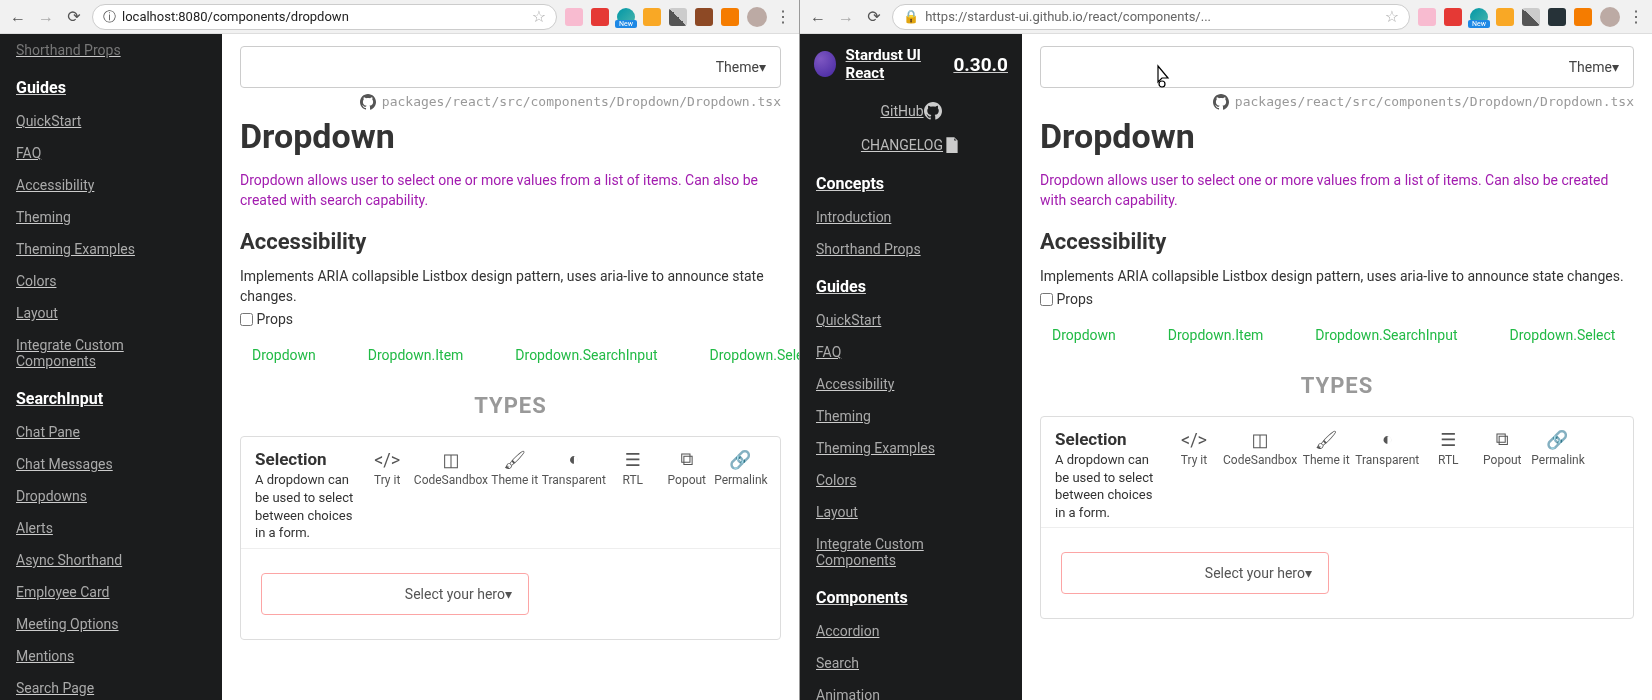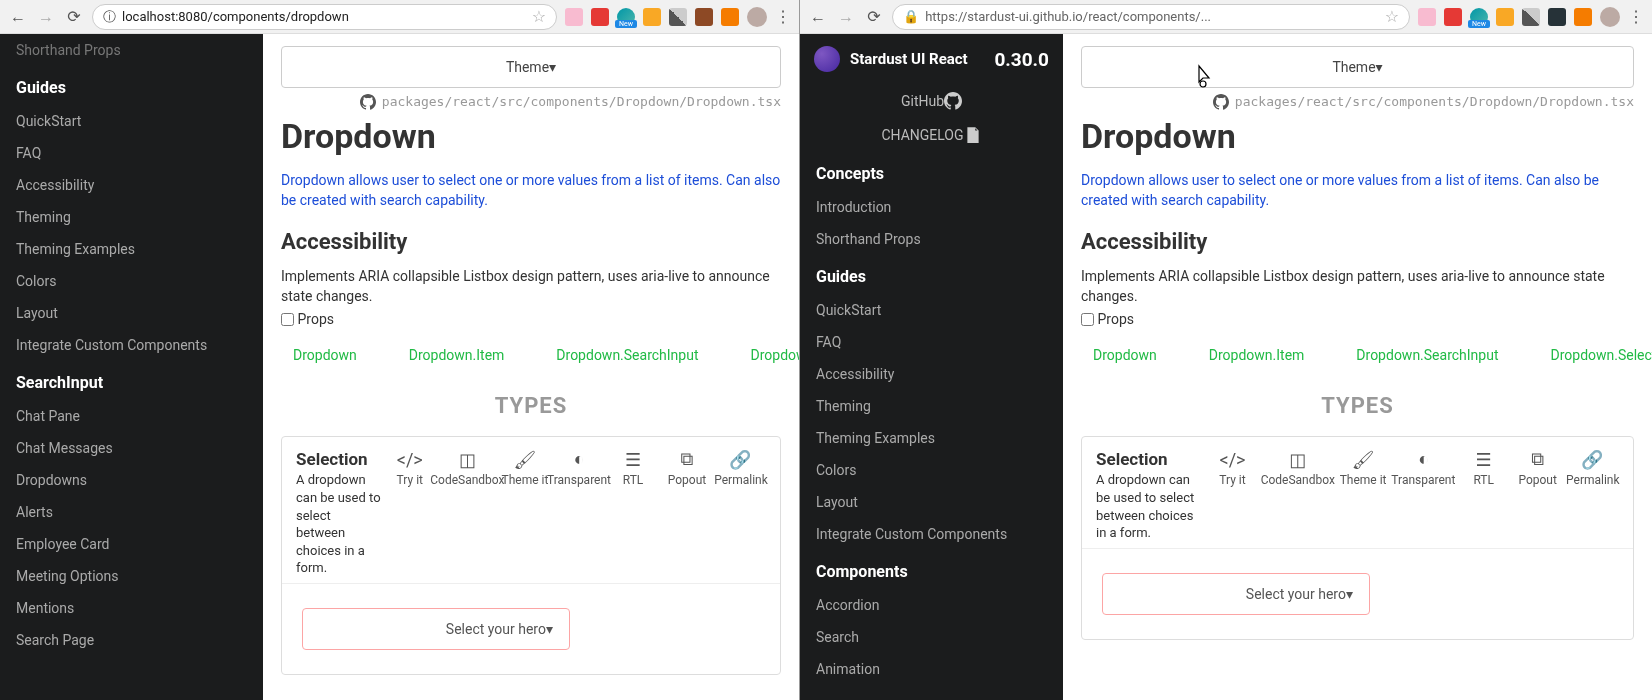--- a/index.html
+++ b/index.html
@@ -27,43 +27,43 @@
 .ext.brown { background: #8d4925; }
 .ext.orange { background: #f57c00; }
 .ext.dark { background: #263238; }
 .avatar { width: 20px; height: 20px; border-radius: 50%; background: #bcaaa4; }
 .kebab { font-size: 16px; color: #555; }
 
 
 .app { flex: 1; display: flex; overflow: hidden; background: #fff; }
 
 
-.sidebar { width: 263px; background: #1b1c1d; color: #ccc; overflow-y: auto; font-size: 14px; flex-shrink: 0; }
+.sidebar { width: 222px; background: #1b1c1d; color: #ccc; overflow-y: auto; font-size: 14px; flex-shrink: 0; text-decoration: underline; }
 .sidebar::-webkit-scrollbar { width: 10px; }
 .sidebar::-webkit-scrollbar-thumb { background: #555; border-radius: 5px; }
 .brand { display: flex; align-items: center; gap: 10px; padding: 12px 14px; }
 .brand-logo { width: 26px; height: 26px; border-radius: 50%; background: radial-gradient(circle at 30% 30%, #7e57c2, #4527a0); }
 .brand-name { font-weight: 700; color: #fff; font-size: 15px; }
 .brand-ver { color: #fff; font-weight: 700; margin-left: auto; font-size: 19px; }
 .side-link { display: flex; align-items: center; justify-content: center; padding: 8px 16px; color: #bbb; cursor: pointer; }
 .side-section { font-weight: 700; color: #fff; padding: 12px 16px 8px; font-size: 16px; }
 .side-item { padding: 8px 16px; color: #aaa; cursor: pointer; }
 .side-item.dim { color: #777; }
 .gh-icon-side, .changelog-icon-side { width: 18px; height: 18px; }
 
 
 .pane-right .sidebar { position: relative; }
 
 
 .main { flex: 1; overflow-y: auto; padding: 12px 18px; position: relative; }
-.theme-select { border: 1px solid #ccc; border-radius: 4px; padding: 12px 14px; display: flex; justify-content: center; align-items: center; color: #444; cursor: pointer; margin-bottom: 6px; }
+.theme-select { border: 1px solid #ccc; border-radius: 4px; padding: 12px 14px; display: flex; justify-content: flex-end; align-items: center; color: #444; cursor: pointer; margin-bottom: 6px; }
 .src-path { display: flex; justify-content: flex-end; gap: 6px; color: #999; font-size: 13px; font-family: Menlo, monospace; }
 .src-path .gh-small { width: 16px; height: 16px; }
 h1.title { font-size: 34px; font-weight: 700; margin: 6px 0 14px; }
-.desc { color: #1d4ed8; line-height: 1.45; }
+.desc { color: #a21caf; line-height: 1.45; }
 h2.sect { font-size: 22px; font-weight: 700; margin: 18px 0 12px; }
 .aria-text { line-height: 1.45; margin-bottom: 4px; }
 .props-row { margin-bottom: 8px; }
 .props-row input { vertical-align: middle; }
 .props-row label { vertical-align: middle; }
 .tabs { display: flex; gap: 28px; padding: 8px 0; margin-bottom: 12px; }
 .tab { color: #21ba45; cursor: pointer; padding: 4px 12px; }
 .types-hdr { text-align: center; color: #999; font-weight: 700; font-size: 22px; letter-spacing: 1px; margin: 18px 0; }
 .example { border: 1px solid #ddd; border-radius: 4px; }
 .ex-hdr { display: flex; align-items: flex-start; padding: 12px 14px 6px; gap: 4px; }
@@ -116,20 +116,21 @@
       <div class="side-item">Theming</div>
       <div class="side-item">Theming Examples</div>
       <div class="side-item">Colors</div>
       <div class="side-item">Layout</div>
       <div class="side-item">Integrate Custom Components</div>
       <div class="side-section">SearchInput</div>
       <div class="side-item">Chat Pane</div>
       <div class="side-item">Chat Messages</div>
       <div class="side-item">Dropdowns</div>
       <div class="side-item">Alerts</div>
+      <div class="side-item">Async Shorthand</div>
       <div class="side-item">Employee Card</div>
       <div class="side-item">Meeting Options</div>
       <div class="side-item">Mentions</div>
       <div class="side-item">Search Page</div>
     </div>
     <div class="main">
       <div class="theme-select">
         <span>Theme</span>
         <span>▾</span>
       </div>

